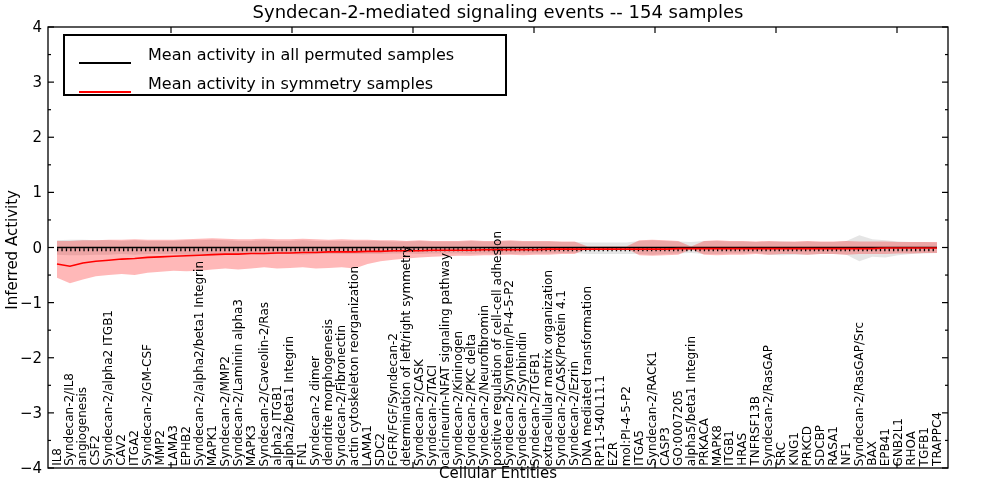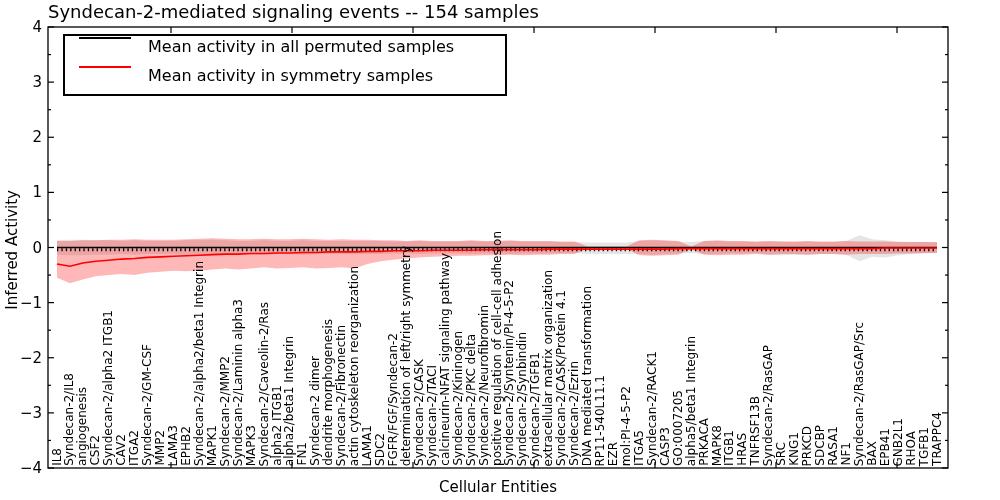--- a/index.html
+++ b/index.html
@@ -3,24 +3,24 @@
 <meta charset="utf-8">
 <style>
   html,body { margin:0; padding:0; background:#ffffff; }
   .fig {
     position:relative; width:1000px; height:500px; background:#ffffff;
     font-family:"DejaVu Sans","Liberation Sans",sans-serif; color:#000;
     overflow:hidden;
   }
   .title {
     position:absolute; left:48px; top:1px; width:900px;
-    font-size:18px; white-space:nowrap;
+    text-align:center; font-size:18px; white-space:nowrap;
   }
   .xlabel {
-    position:absolute; left:48px; top:478px; width:900px;
+    position:absolute; left:48px; top:464px; width:900px;
     text-align:center; font-size:15px;
   }
   .ylabel {
     position:absolute; left:3px; top:190px;
     writing-mode:vertical-rl; transform:rotate(180deg);
     font-size:15px; white-space:nowrap;
   }
   svg.chart { position:absolute; left:0; top:0; }
   .ytick-label {
     position:absolute; width:34px; text-align:right;
@@ -28,21 +28,21 @@
   }
   .xtick-label {
     position:absolute; writing-mode:vertical-rl; transform:rotate(180deg);
     font-size:12px; line-height:13px; white-space:nowrap; bottom:34px;
   }
   .legend {
     position:absolute; left:63px; top:34px; width:444px; height:62px;
     border:2px solid #000; background:#ffffff; box-sizing:border-box;
     display:flex; flex-direction:column; justify-content:space-evenly;
   }
-  .legend-row { display:flex; align-items:flex-start; height:27px; }
+  .legend-row { display:flex; align-items:flex-end; height:27px; }
   .legend-line { width:52px; height:2px; margin-left:14px; flex:0 0 52px; }
   .legend-label { margin-left:17px; font-size:16px; white-space:nowrap; }
 </style>
 </head>
 <body>
 
 <div class="fig">
   <svg class="chart" id="chart-svg" width="1000" height="500">
       <polygon points="57,240.33375 69.94117647058823,239.7825 82.88235294117646,239.7825 95.8235294117647,240.33375 108.76470588235294,240.33375 121.70588235294117,240.885 134.6470588235294,240.33375 147.58823529411765,240.885 160.52941176470588,240.885 173.47058823529412,240.885 186.41176470588235,240.33375 199.35294117647058,240.33375 212.2941176470588,239.7825 225.23529411764707,240.33375 238.1764705882353,240.885 251.11764705882354,240.885 264.05882352941177,240.33375 277,240.885 289.94117647058823,240.885 302.88235294117646,240.33375 315.8235294117647,240.885 328.7647058823529,240.885 341.70588235294116,240.885 354.6470588235294,240.885 367.5882352941176,240.885 380.52941176470586,240.885 393.47058823529414,241.43625 406.4117647058824,241.43625 419.3529411764706,240.885 432.29411764705884,241.43625 445.2352941176471,241.43625 458.1764705882353,241.43625 471.11764705882354,240.885 484.05882352941177,241.43625 497,241.43625 509.94117647058823,240.885 522.8823529411765,241.43625 535.8235294117646,241.43625 548.7647058823529,241.43625 561.7058823529412,241.9875 574.6470588235294,241.9875 587.5882352941177,242.53875 600.5294117647059,242.53875 613.4705882352941,242.53875 626.4117647058823,242.53875 639.3529411764706,240.885 652.2941176470588,240.33375 665.2352941176471,240.885 678.1764705882352,241.43625 691.1176470588235,241.9875 704.0588235294117,240.885 717,240.885 729.9411764705883,241.43625 742.8823529411765,241.43625 755.8235294117648,241.9875 768.7647058823529,241.43625 781.7058823529412,241.43625 794.6470588235294,241.9875 807.5882352941177,241.43625 820.5294117647059,241.9875 833.4705882352941,241.9875 846.4117647058823,240.885 859.3529411764706,235.3725 872.2941176470588,239.23125 885.2352941176471,240.33375 898.1764705882352,241.43625 911.1176470588235,241.9875 924.0588235294117,241.9875 937,242.53875 937,253.0125 924.0588235294117,253.56375 911.1176470588235,254.115 898.1764705882352,255.2175 885.2352941176471,257.4225 872.2941176470588,256.87125 859.3529411764706,261.28125 846.4117647058823,254.66625 833.4705882352941,254.115 820.5294117647059,254.115 807.5882352941177,254.66625 794.6470588235294,254.66625 781.7058823529412,255.2175 768.7647058823529,254.66625 755.8235294117648,253.0125 742.8823529411765,253.56375 729.9411764705883,253.56375 717,254.115 704.0588235294117,254.115 691.1176470588235,253.0125 678.1764705882352,253.56375 665.2352941176471,254.115 652.2941176470588,254.66625 639.3529411764706,254.115 626.4117647058823,254.115 613.4705882352941,254.115 600.5294117647059,254.115 587.5882352941177,254.115 574.6470588235294,253.0125 561.7058823529412,253.0125 548.7647058823529,253.56375 535.8235294117646,253.56375 522.8823529411765,253.56375 509.94117647058823,254.115 497,253.56375 484.05882352941177,253.56375 471.11764705882354,254.115 458.1764705882353,253.56375 445.2352941176471,253.56375 432.29411764705884,253.56375 419.3529411764706,254.115 406.4117647058824,253.56375 393.47058823529414,253.56375 380.52941176470586,254.115 367.5882352941176,254.115 354.6470588235294,254.115 341.70588235294116,254.115 328.7647058823529,254.115 315.8235294117647,254.115 302.88235294117646,254.66625 289.94117647058823,254.115 277,254.115 264.05882352941177,254.66625 251.11764705882354,254.115 238.1764705882353,254.115 225.23529411764707,254.66625 212.2941176470588,255.2175 199.35294117647058,254.66625 186.41176470588235,254.66625 173.47058823529412,254.115 160.52941176470588,254.115 147.58823529411765,254.115 134.6470588235294,254.66625 121.70588235294117,254.115 108.76470588235294,254.66625 95.8235294117647,254.66625 82.88235294117646,255.2175 69.94117647058823,255.2175 57,254.66625" fill="#999999" fill-opacity="0.25" stroke="none"></polygon>
       <polygon points="57,240.885 69.94117647058823,240.885 82.88235294117646,240.33375 95.8235294117647,240.33375 108.76470588235294,239.7825 121.70588235294117,239.7825 134.6470588235294,239.23125 147.58823529411765,239.7825 160.52941176470588,239.7825 173.47058823529412,239.7825 186.41176470588235,239.23125 199.35294117647058,238.68 212.2941176470588,238.12875 225.23529411764707,238.68 238.1764705882353,239.23125 251.11764705882354,239.23125 264.05882352941177,238.68 277,239.23125 289.94117647058823,239.23125 302.88235294117646,238.68 315.8235294117647,239.23125 328.7647058823529,239.7825 341.70588235294116,239.23125 354.6470588235294,239.7825 367.5882352941176,239.7825 380.52941176470586,240.33375 393.47058823529414,240.33375 406.4117647058824,240.885 419.3529411764706,240.33375 432.29411764705884,240.885 445.2352941176471,240.885 458.1764705882353,240.885 471.11764705882354,240.33375 484.05882352941177,240.885 497,240.885 509.94117647058823,240.33375 522.8823529411765,240.885 535.8235294117646,240.885 548.7647058823529,240.885 561.7058823529412,241.43625 574.6470588235294,241.43625 587.5882352941177,246.3975 600.5294117647059,246.3975 613.4705882352941,246.3975 626.4117647058823,246.3975 639.3529411764706,240.33375 652.2941176470588,239.7825 665.2352941176471,240.33375 678.1764705882352,240.885 691.1176470588235,246.3975 704.0588235294117,240.885 717,240.33375 729.9411764705883,240.885 742.8823529411765,240.885 755.8235294117648,241.43625 768.7647058823529,240.885 781.7058823529412,241.43625 794.6470588235294,241.43625 807.5882352941177,240.885 820.5294117647059,241.43625 833.4705882352941,241.43625 846.4117647058823,240.885 859.3529411764706,241.43625 872.2941176470588,241.43625 885.2352941176471,241.43625 898.1764705882352,241.9875 911.1176470588235,241.9875 924.0588235294117,241.9875 937,241.9875 937,253.0125 924.0588235294117,253.0125 911.1176470588235,253.56375 898.1764705882352,253.56375 885.2352941176471,254.115 872.2941176470588,254.115 859.3529411764706,254.115 846.4117647058823,254.66625 833.4705882352941,254.115 820.5294117647059,254.115 807.5882352941177,254.66625 794.6470588235294,254.115 781.7058823529412,254.115 768.7647058823529,254.66625 755.8235294117648,254.115 742.8823529411765,254.66625 729.9411764705883,254.66625 717,255.2175 704.0588235294117,254.66625 691.1176470588235,249.15375 678.1764705882352,254.66625 665.2352941176471,255.2175 652.2941176470588,255.76875 639.3529411764706,255.2175 626.4117647058823,248.6025 613.4705882352941,248.6025 600.5294117647059,248.6025 587.5882352941177,248.6025 574.6470588235294,254.115 561.7058823529412,254.115 548.7647058823529,254.66625 535.8235294117646,254.66625 522.8823529411765,255.2175 509.94117647058823,254.66625 497,255.2175 484.05882352941177,255.2175 471.11764705882354,255.76875 458.1764705882353,255.76875 445.2352941176471,256.32 432.29411764705884,256.87125 419.3529411764706,257.4225 406.4117647058824,258.525 393.47058823529414,259.6275 380.52941176470586,261.28125 367.5882352941176,264.0375 354.6470588235294,268.4475 341.70588235294116,267.345 328.7647058823529,267.89625 315.8235294117647,268.4475 302.88235294117646,267.345 289.94117647058823,267.89625 277,268.4475 264.05882352941177,267.345 251.11764705882354,268.4475 238.1764705882353,269.55 225.23529411764707,268.4475 212.2941176470588,269.55 199.35294117647058,270.6525 186.41176470588235,271.20375 173.47058823529412,270.6525 160.52941176470588,271.755 147.58823529411765,272.8575 134.6470588235294,275.0625 121.70588235294117,273.96 108.76470588235294,275.0625 95.8235294117647,276.165 82.88235294117646,279.47249999999997 69.94117647058823,283.33125 57,277.81875" fill="#ff0000" fill-opacity="0.28" stroke="none"></polygon>

